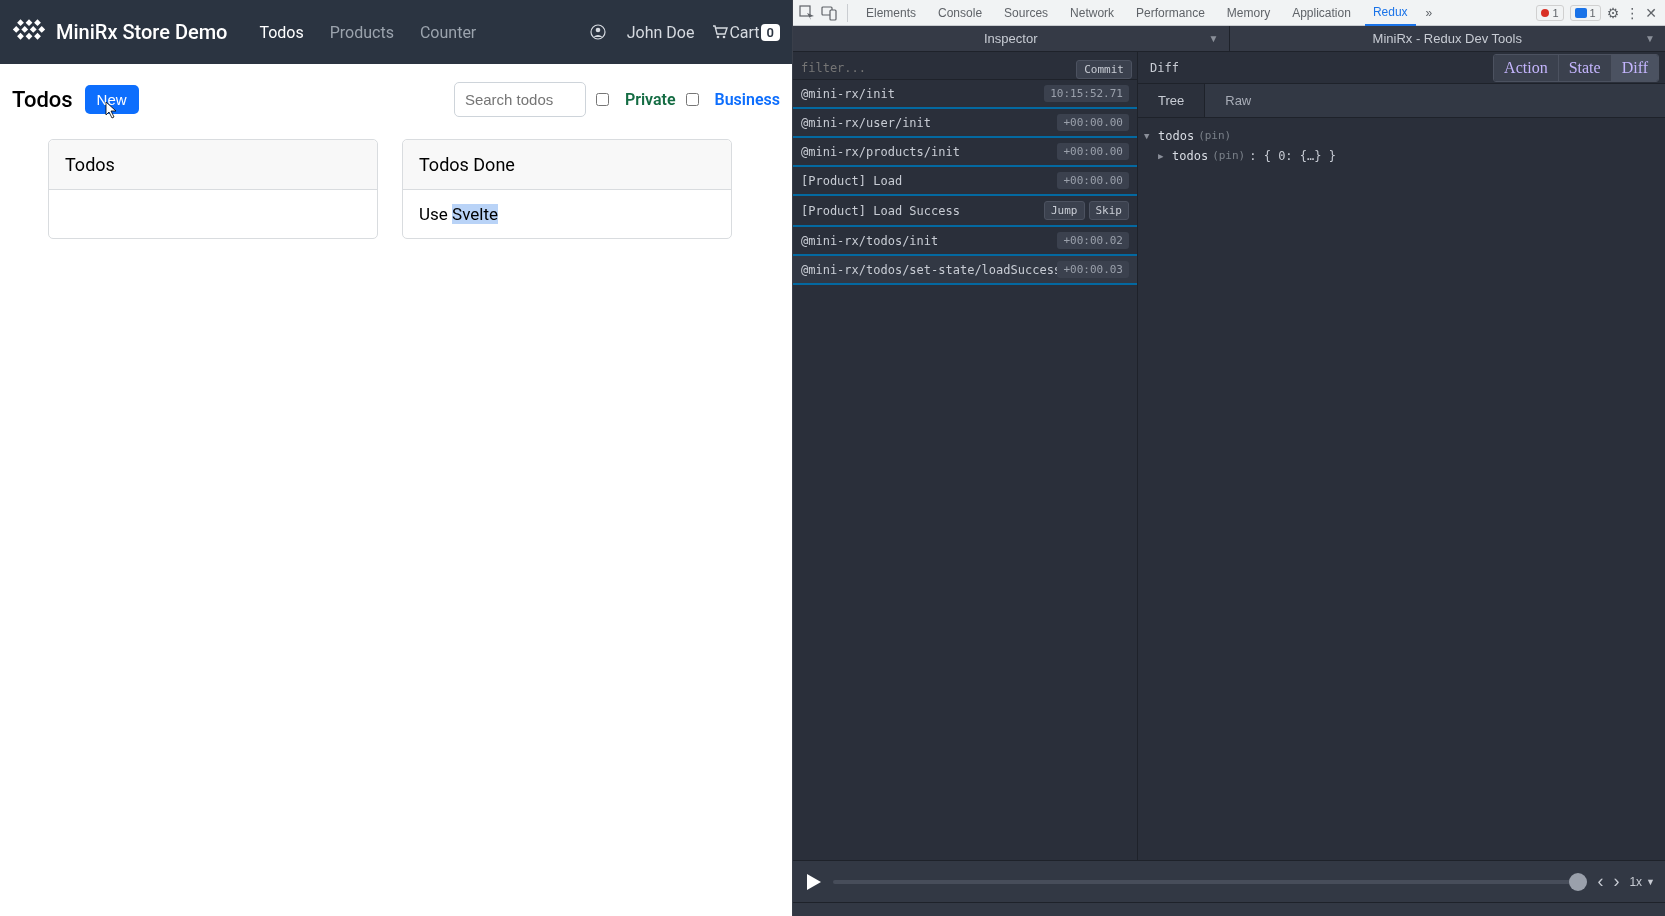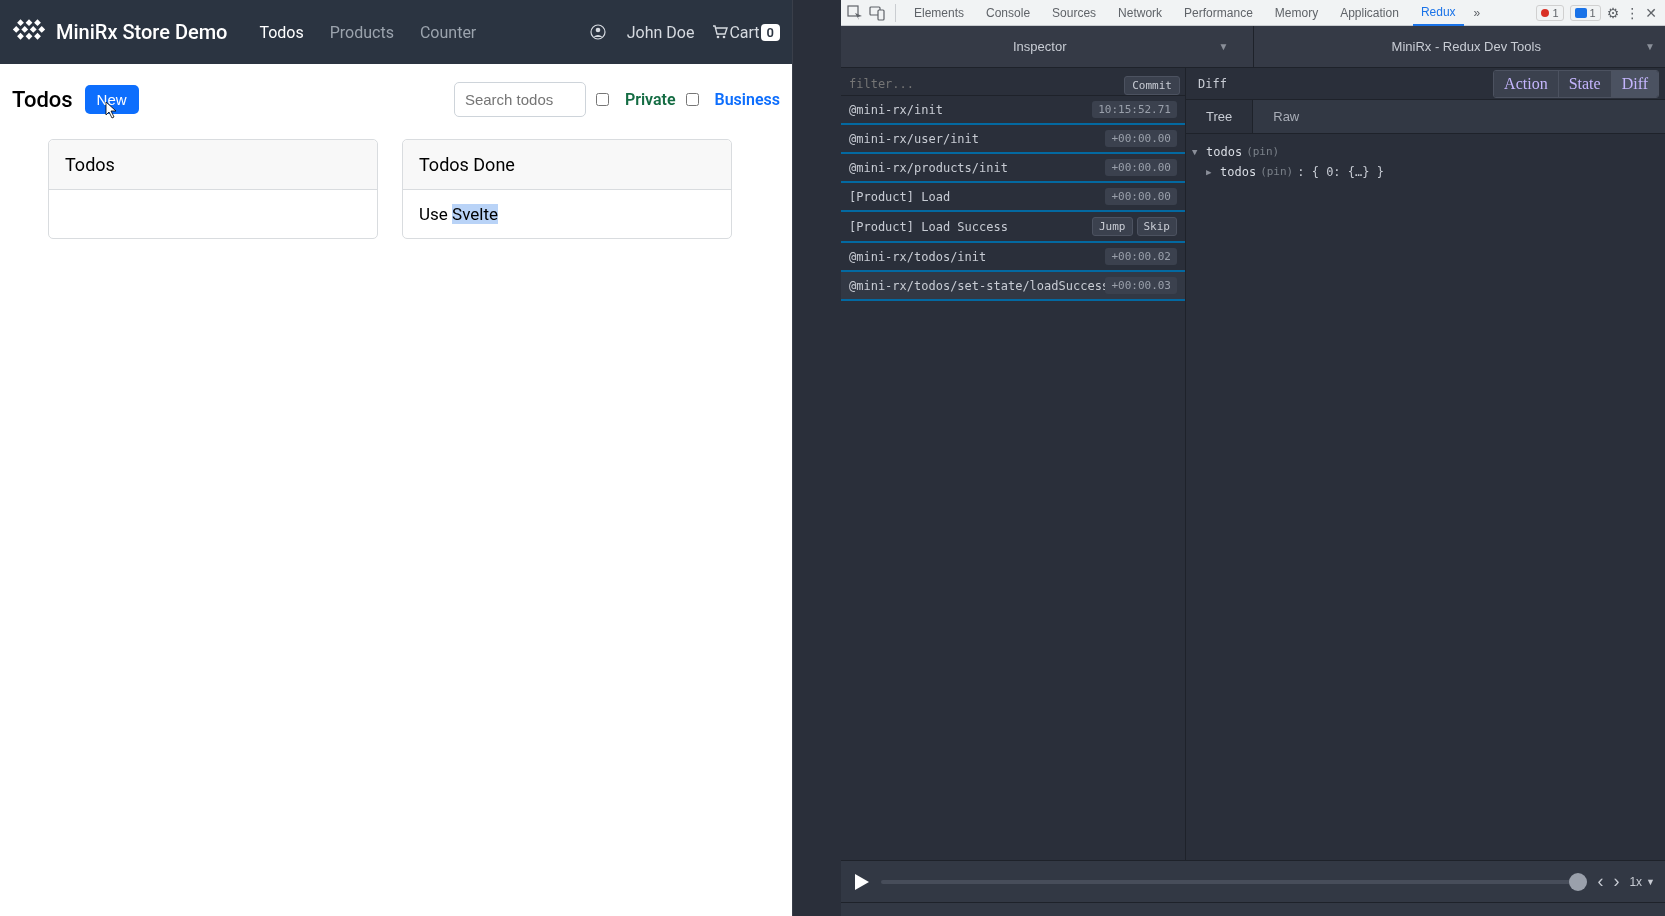--- a/index.html
+++ b/index.html
@@ -27,33 +27,33 @@
 .private { color: #146c43; }
 .business { color: #0d6efd; }
 .cards { display: flex; gap: 24px; padding: 0 36px; }
 .card { border: 1px solid #d9dcdf; border-radius: 5px; width: 330px; }
 .card-head { background: #f8f8f8; padding: 14px 16px; font-size: 18px; border-bottom: 1px solid #d9dcdf; border-radius: 5px 5px 0 0; }
 .card-body { padding: 14px 16px; min-height: 44px; }
 .todo-item { font-size: 17px; }
 .hl { background: #b9d3f7; }
 
 
-.devtools { flex: 1; display: flex; flex-direction: column; background: #2a2f3a; color: #c8ccd4; font-family: -apple-system, sans-serif; font-size: 12px; border-left: 1px solid #3a3f4a; padding-left: 48px; }
+.devtools { flex: 1; display: flex; flex-direction: column; background: #2a2f3a; color: #c8ccd4; font-family: -apple-system, sans-serif; font-size: 12px; border-left: 1px solid #3a3f4a; }
 .dt-tabs { background: #f1f3f4; color: #5f6368; height: 26px; display: flex; align-items: center; border-bottom: 1px solid #cacdd1; }
 .dt-tabs-left { display: flex; align-items: center; padding: 0 6px; gap: 6px; }
 .dt-sep { width: 1px; height: 18px; background: #cacdd1; margin: 0 4px; }
 .dt-tab { padding: 5px 8px; cursor: pointer; font-size: 12px; }
 .dt-tab.active { color: #1a73e8; border-bottom: 2px solid #1a73e8; }
 .dt-tabs-right { margin-left: auto; display: flex; align-items: center; gap: 6px; padding-right: 8px; }
 .pill { display: flex; align-items: center; gap: 3px; border: 1px solid #d0d0d0; border-radius: 3px; padding: 1px 4px; font-size: 11px; }
 .dot-red { width: 8px; height: 8px; border-radius: 50%; background: #d93025; }
 .dot-blue { width: 12px; height: 10px; background: #1a73e8; border-radius: 2px; }
 .gear, .more, .close { cursor: pointer; font-size: 14px; color: #5f6368; }
 
-.rdx-header { display: flex; height: 42px; background: #353a46; border-bottom: 1px solid #1e222a; gap: 14px; }
+.rdx-header { display: flex; height: 26px; background: #353a46; border-bottom: 1px solid #1e222a; }
 .rdx-hcol { flex: 1; display: flex; align-items: center; justify-content: center; font-size: 13px; position: relative; }
 .rdx-hsep { width: 1px; background: #1e222a; }
 .drop { position: absolute; right: 10px; font-size: 10px; color: #8a8f99; }
 
 .rdx-body { flex: 1; display: flex; overflow: hidden; }
 .rdx-left { width: 345px; display: flex; flex-direction: column; border-right: 1px solid #1e222a; }
 .filter-row { display: flex; align-items: flex-end; background: #2a2f3a; border-bottom: 1px solid #1e222a; height: 28px; }
 .filter-in { flex: 1; background: transparent; border: none; color: #949aa3; padding: 4px 8px; font-family: "SF Mono", Menlo, monospace; font-size: 12px; outline: none; }
 .commit { background: #3b414e; border: 1px solid #4c5260; border-radius: 3px; color: #c8ccd4; font-size: 11px; padding: 2px 7px; margin-right: 5px; font-family: "SF Mono", Menlo, monospace; cursor: pointer; }
 .actions { flex: 1; overflow: auto; }

